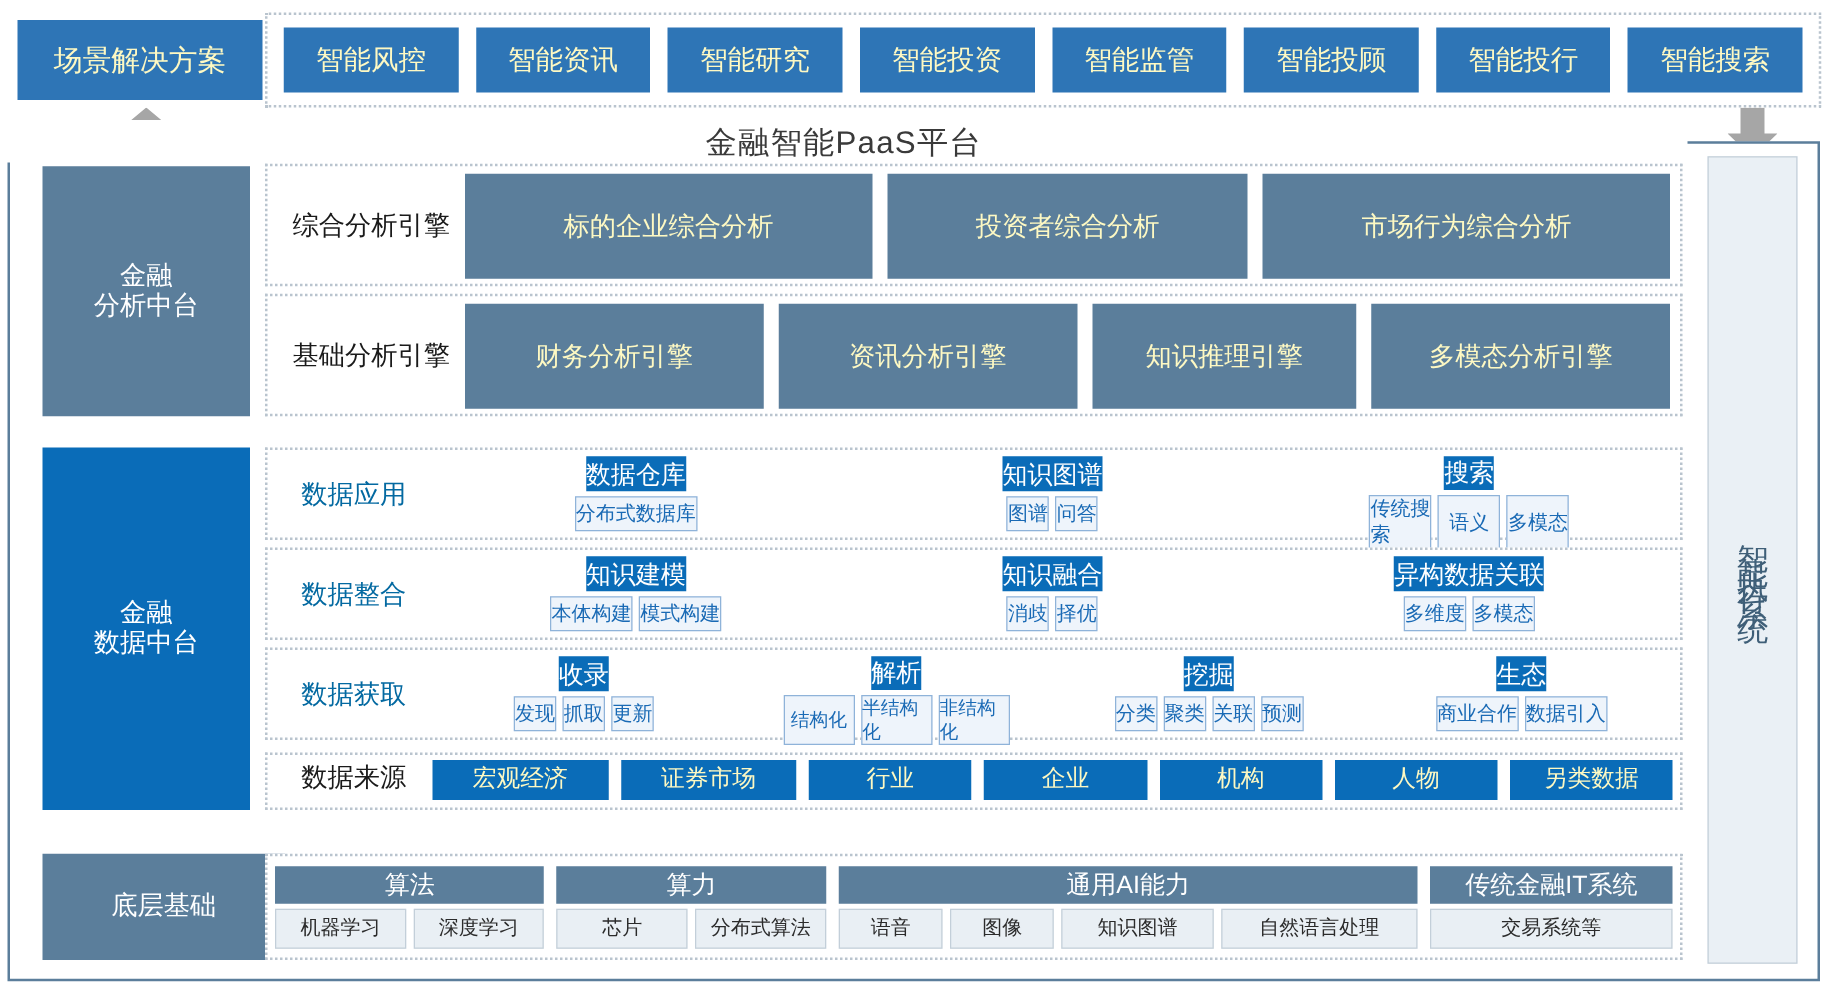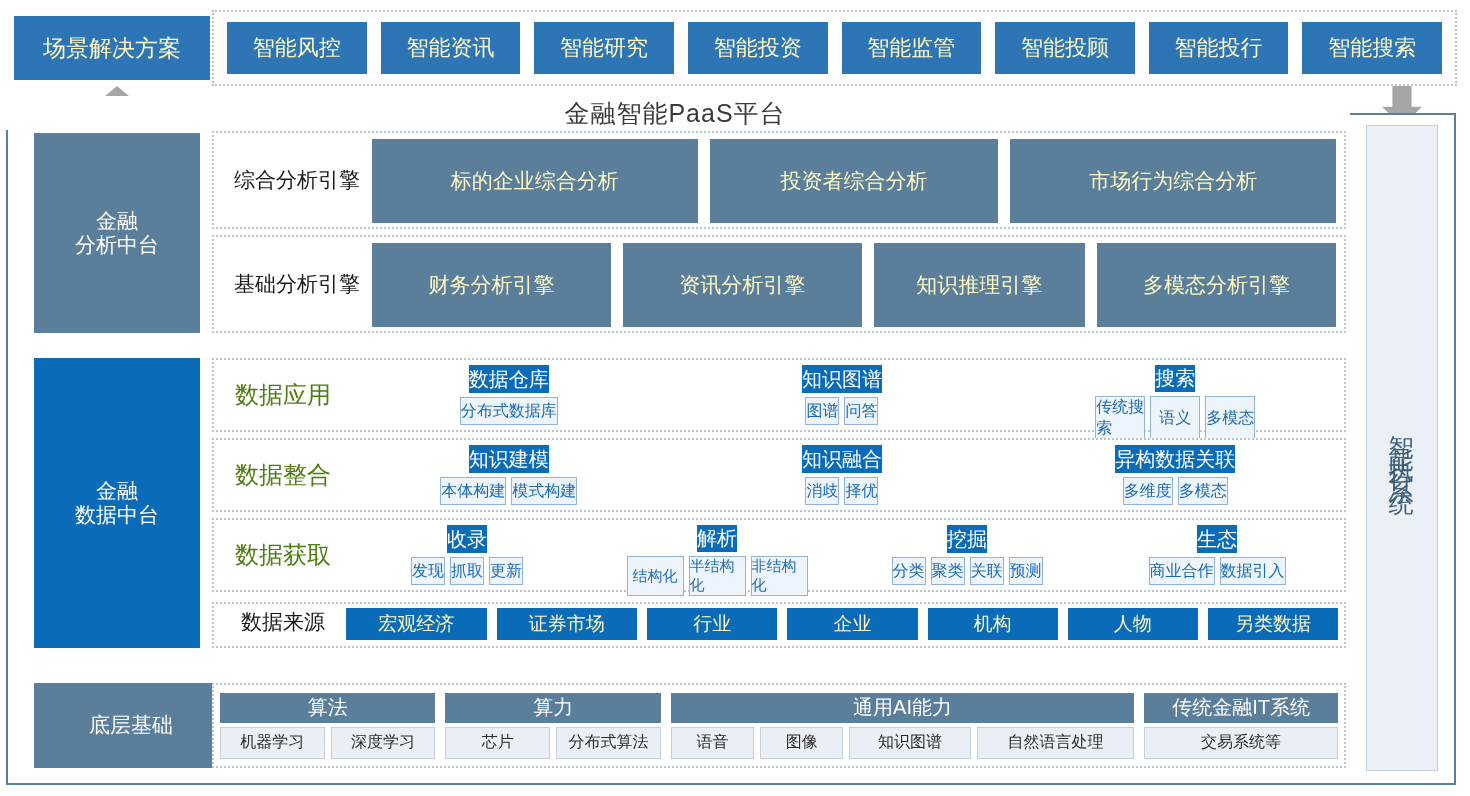--- a/index.html
+++ b/index.html
@@ -82,21 +82,21 @@
   .an-row .cells .blk{background:#5b7e9b;font-size:21px;height:84px;}
   .an-row-1{top:131px;width:1134px;height:98px;}
   .an-row-2{top:235px;width:1134px;height:98px;}
 
   
   .dt-row{
     position:absolute;left:212px;display:flex;align-items:center;
     padding:5px 6px;box-sizing:border-box;
   }
   .dt-row .rowlabel{
-    width:126px;flex:0 0 126px;text-align:center;font-size:24px;color:#4d7c0f;
+    width:126px;flex:0 0 126px;text-align:center;font-size:21px;color:#0369a1;
   }
   .dt-row .groups{flex:1;display:flex;gap:8px;align-items:stretch;height:100%;}
   .grp{display:flex;flex-direction:column;align-items:center;}
   .grp-head{
     background:#0a6cb8;color:#fff;font-size:20px;height:30px;
     display:flex;align-items:center;justify-content:center;
   }
   .grp-body{display:flex;gap:5px;margin-top:4px;flex:1;}
   .sub{
     border:1px solid #8fb3d9;background:#eef4fb;color:#1a6ab5;

